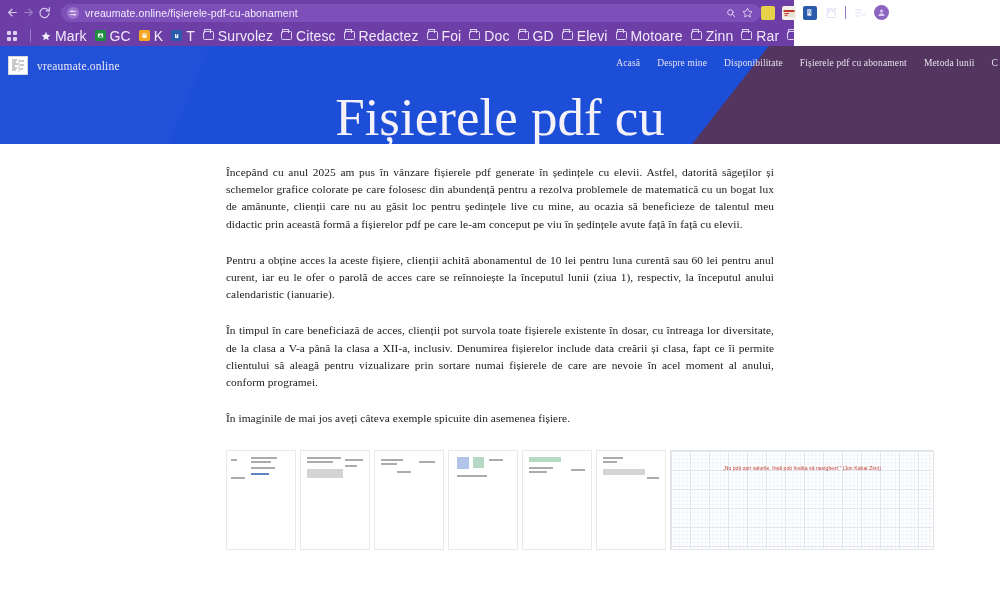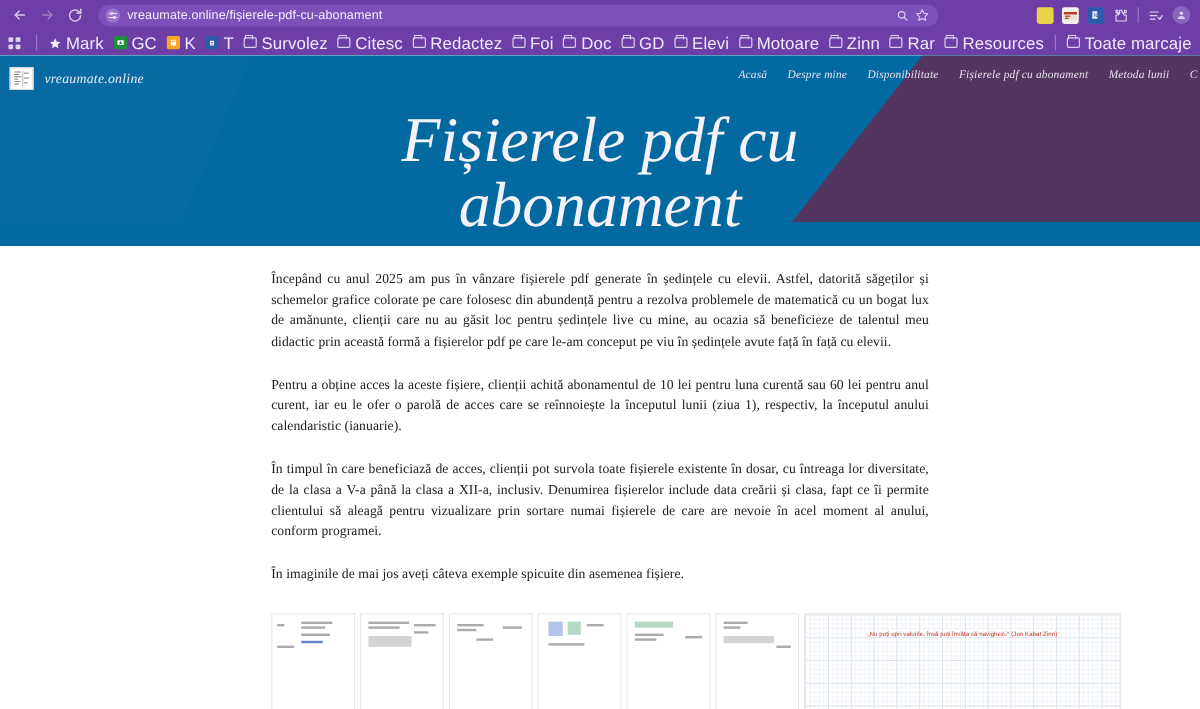--- a/index.html
+++ b/index.html
@@ -6,21 +6,21 @@
   html, body {
     margin: 0; padding: 0;
     width: 1000px; height: 591px;
     overflow: hidden;
     background: #ffffff;
     font-family: "Liberation Sans", sans-serif;
   }
 
   
   #browser-chrome {
-    width: 1000px;
+    width: 794px;
     background: #6b3fa0;
     background: #6f3fa8;
     user-select: none;
   }
   #toolbar-row {
     height: 25px;
     display: flex;
     align-items: center;
     padding: 0 6px;
     background: #6c3ea6;
@@ -158,24 +158,23 @@
     width: 1000px;
     height: 545px;
     background: #fff;
     overflow: hidden;
     position: relative;
   }
 
   
   #hero {
     position: relative;
-    height: 159px;
-    background: #0369a1;
+    height: 98px;
+    background: #1d4ed8;
     overflow: hidden;
-    font-style: italic;
   }
   #hero-shape {
     position: absolute;
     top: 0; right: 0;
     width: 340px; height: 139px;
     background: #53355f;
     clip-path: polygon(32% 0%, 100% 0%, 100% 100%, 0% 100%);
   }
   #hero-shape2 {
     position: absolute;

